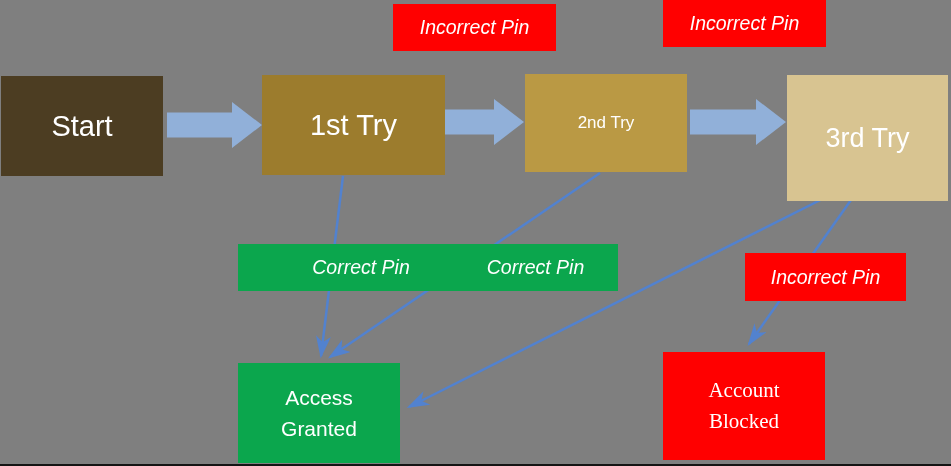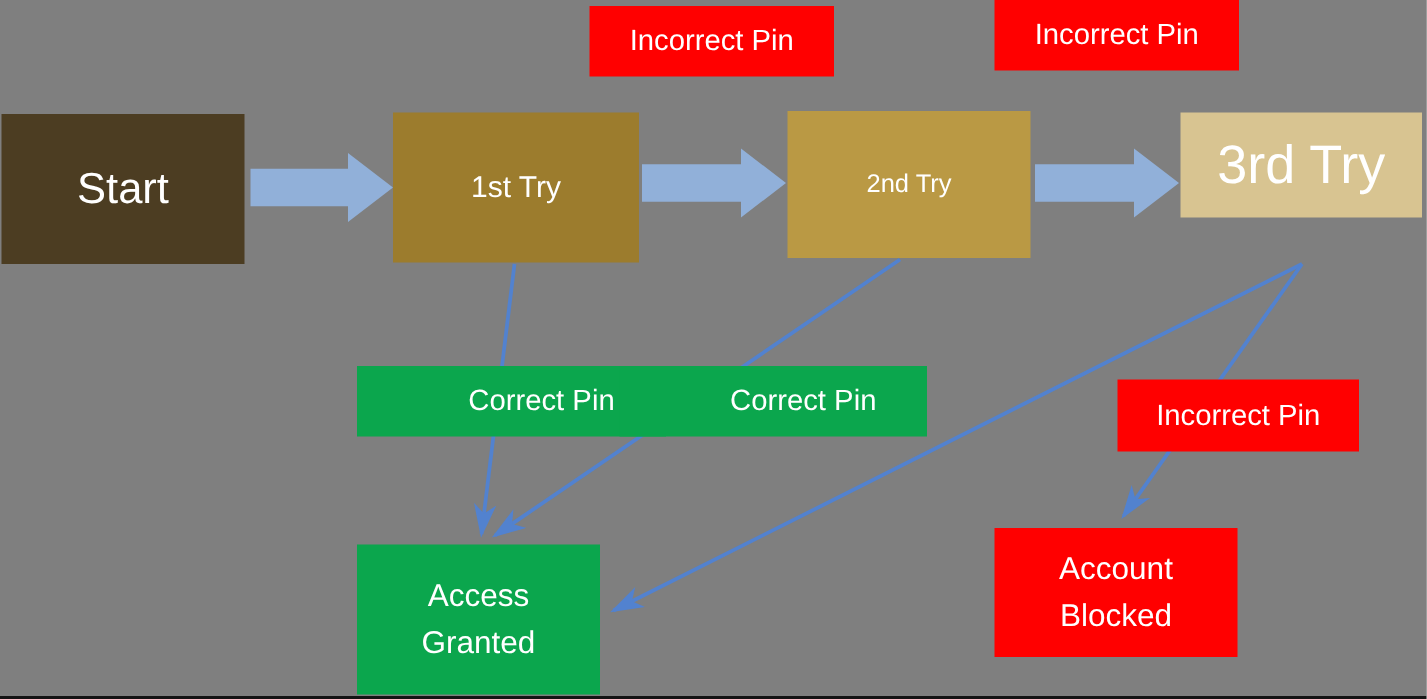--- a/index.html
+++ b/index.html
@@ -30,34 +30,34 @@
   .thin-fill { fill: var(--thin-arrow, #5282cf); }
   .box {
     position: absolute;
     display: flex;
     align-items: center;
     justify-content: center;
     text-align: center;
     color: #ffffff;
   }
   .node-start { left: 1px; top: 76px; width: 162px; height: 100px; background: var(--start-box, #4c3d22); font-size: 29px; }
-  .node-try1  { left: 262px; top: 75px; width: 164px; height: 100px; background: var(--try1-box, #9c7c2d); font-size: 20px; }
+  .node-try1  { left: 262px; top: 75px; width: 183px; height: 100px; background: var(--try1-box, #9c7c2d); font-size: 29px; }
   .node-try2  { left: 525px; top: 74px; width: 162px; height: 98px;  background: var(--try2-box, #ba9944); font-size: 17px; }
-  .node-try3  { left: 787px; top: 75px; width: 161px; height: 70px;  background: var(--try3-box, #d8c491); font-size: 36px; }
-  .edge-label { font-size: 19.5px; }
+  .node-try3  { left: 787px; top: 75px; width: 161px; height: 126px;  background: var(--try3-box, #d8c491); font-size: 27px; }
+  .edge-label { font-size: 19.5px; font-style: italic; }
   .edge-incorrect { background: var(--red, #ff0000); }
   .edge-correct   { background: var(--green, #0ba64d); padding-left: 40px; }
   .label-ip1 { left: 393px; top: 4px;   width: 163px; height: 47px; }
   .label-ip2 { left: 663px; top: 0px;   width: 163px; height: 47px; }
   .label-ip3 { left: 745px; top: 253px; width: 161px; height: 48px; }
   .label-cp1 { left: 238px; top: 244px; width: 166px; height: 47px; }
   .label-cp2 { left: 413px; top: 244px; width: 165px; height: 47px; }
   .outcome { font-size: 21px; line-height: 1.5; padding: 0 34px; box-sizing: border-box; }
   .outcome-granted { left: 238px; top: 363px; width: 162px; height: 100px; background: var(--green, #0ba64d); }
-  .outcome-blocked { left: 663px; top: 352px; width: 162px; height: 86px; background: var(--red, #ff0000); }
+  .outcome-blocked { left: 663px; top: 352px; width: 162px; height: 108px; background: var(--red, #ff0000); font-family: Liberation Serif, serif; }
   .bottom-edge {
     position: absolute;
     left: 0; top: 464px;
     width: 951px; height: 2px;
     background: #141414;
   }
 </style>
 </head>
 <body>
 

